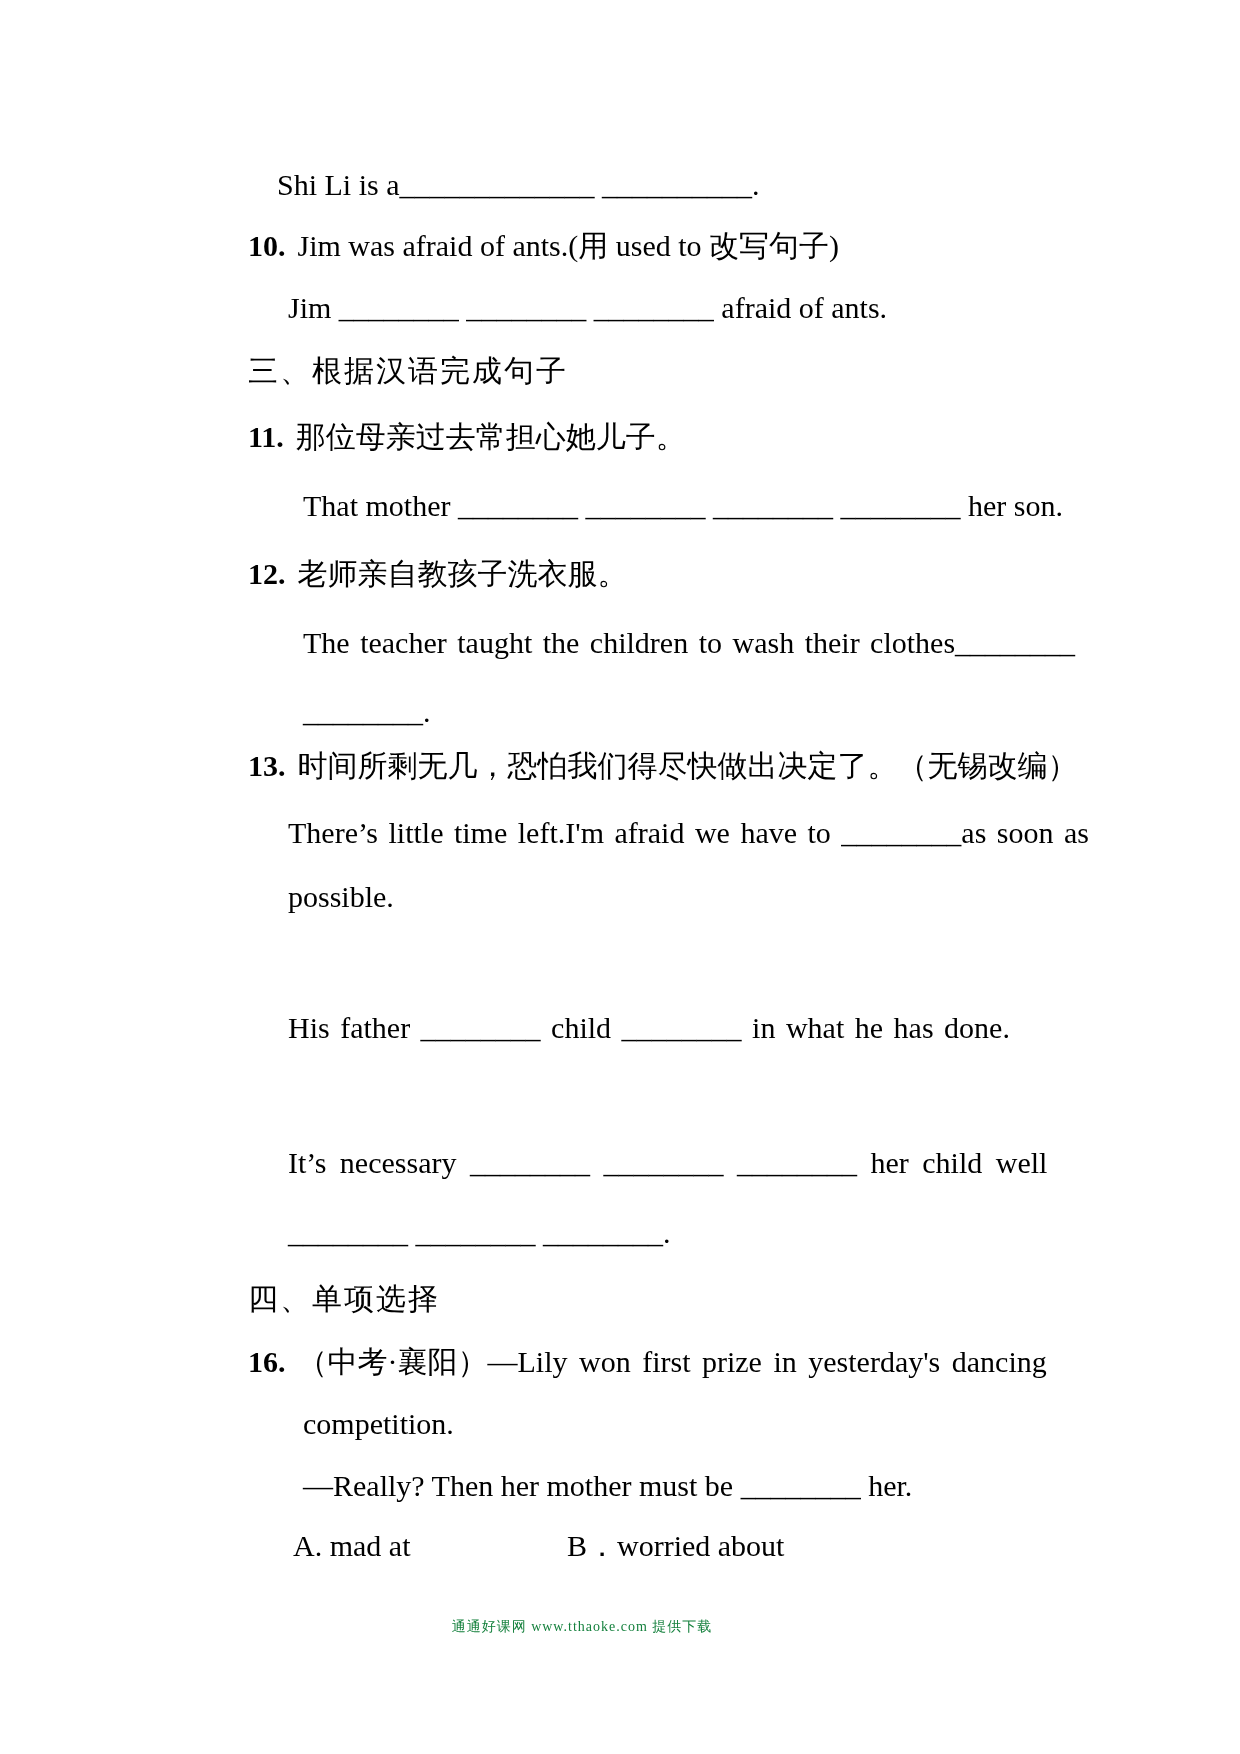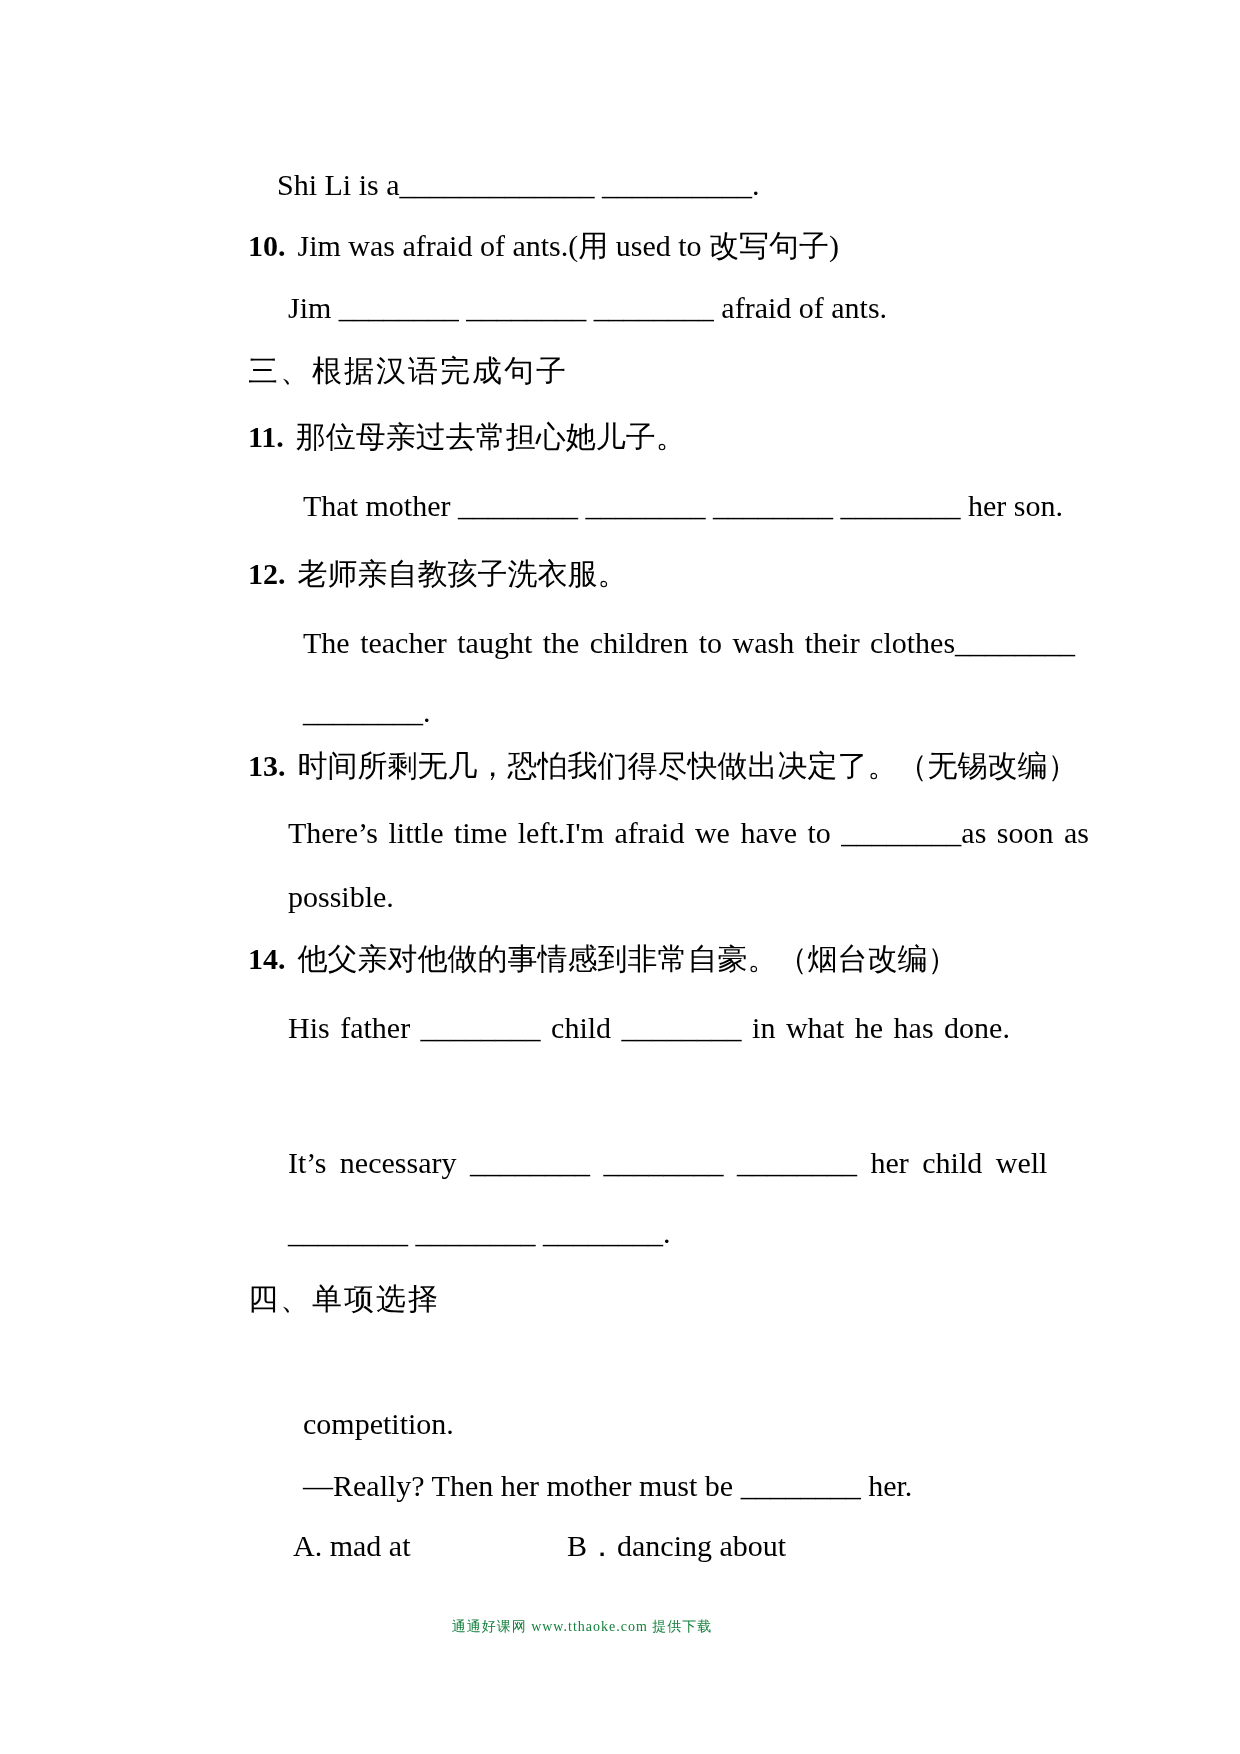--- a/index.html
+++ b/index.html
@@ -69,37 +69,37 @@
   <div class="line" style="top:690px; left:303px;">________.</div>
 
   <div class="line" style="top:744px; left:248px;">
     <span class="num">13.</span><span>时间所剩无几，恐怕我们得尽快做出决定了。（无锡改编）</span>
   </div>
 
   <div class="line ws-3" style="top:811px; left:288px;">There’s little time left.I'm afraid we have to ________as soon as</div>
 
   <div class="line" style="top:875px; left:288px;">possible.</div>
 
-  <div class="line" style="top:937px; left:248px;">
-    <span class="num">14.</span><span>他父亲对他做的事情感到非常自豪。（烟台改编）</span>
-  </div>
 
   <div class="line ws-3" style="top:1006px; left:288px;">His father ________ child ________ in what he has done.</div>
 
 
   <div class="line ws-6" style="top:1141px; left:288px;">It’s necessary ________ ________ ________ her child well</div>
 
   <div class="line" style="top:1211px; left:288px;">________ ________ ________.</div>
 
   <div class="line cjk-head" style="top:1277px; left:248px;">四、单项选择</div>
 
+  <div class="line ws-4" style="top:1340px; left:248px;">
+    <span class="num">16.</span><span>（中考·襄阳）—Lily won first prize in yesterday's dancing</span>
+  </div>
 
   <div class="line" style="top:1402px; left:303px;">competition.</div>
 
   <div class="line" style="top:1464px; left:303px;">—Really? Then her mother must be ________ her.</div>
 
   <div class="line" style="top:1524px; left:293px;">
-    <span class="opt-a">A. mad at</span><span>B．dancing about</span>
+    <span class="opt-a">A. mad at</span><span>B．worried about</span>
   </div>
 
   <div class="footer">通通好课网  www.tthaoke.com  提供下载</div>
 
 </div>
 
 </body></html>

